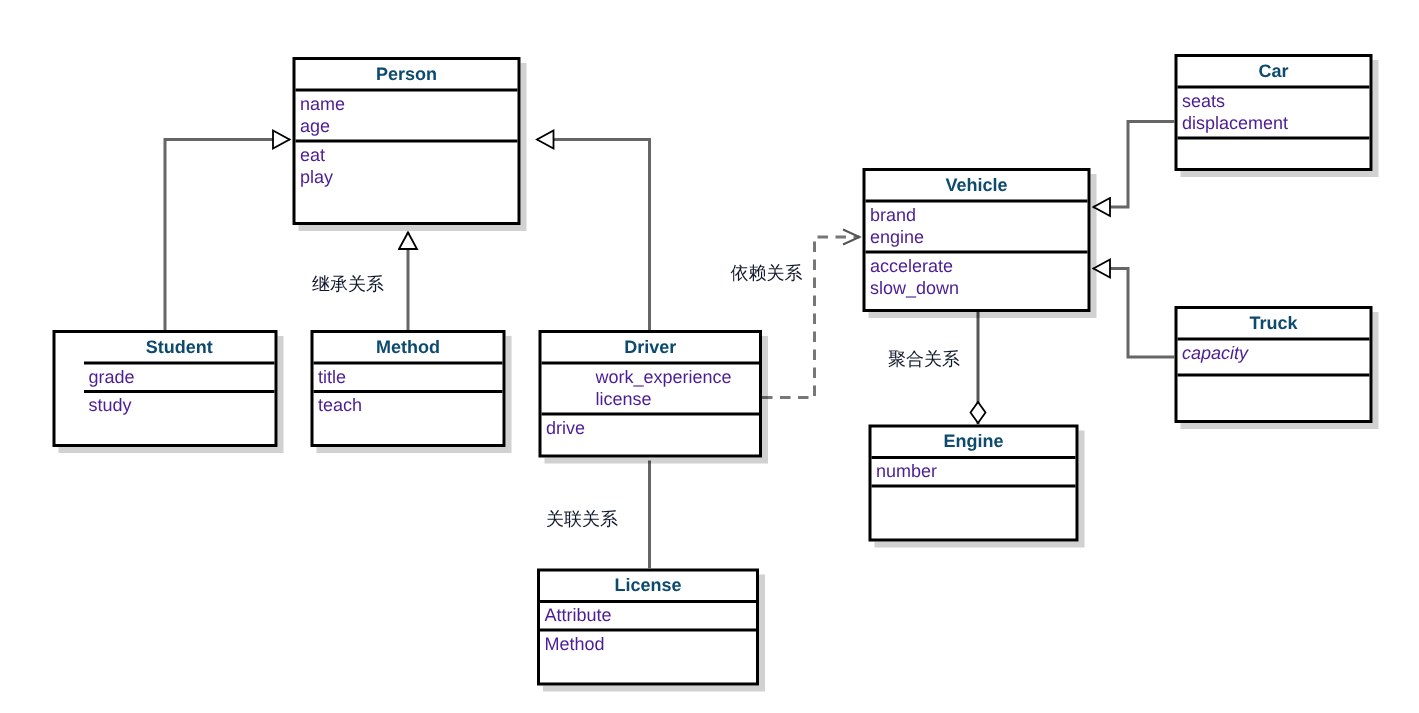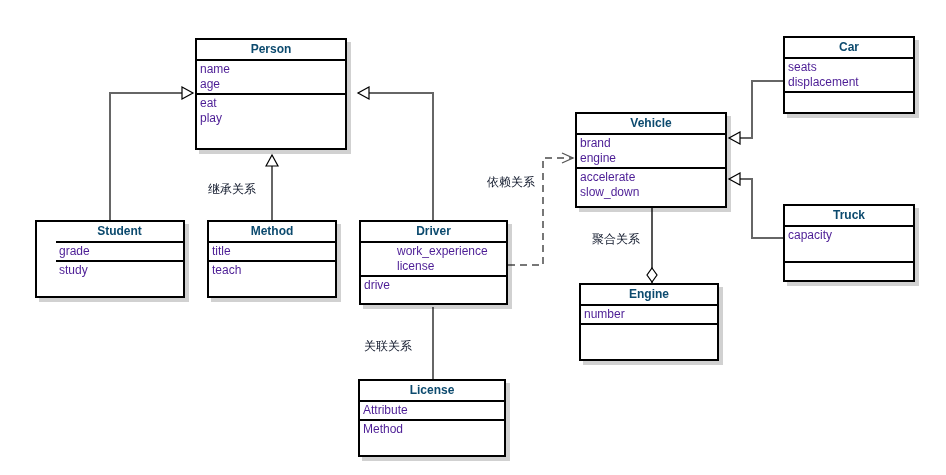--- a/index.html
+++ b/index.html
@@ -189,21 +189,21 @@
     <div class="uml-title">Car</div>
     <div class="uml-attrs" style="height:34px;">
       <div class="uml-row">seats</div>
       <div class="uml-row">displacement</div>
     </div>
     <div class="uml-ops"></div>
   </div>
 
   <div class="uml-class" style="left:783px; top:204px; width:132px; height:78px;">
     <div class="uml-title">Truck</div>
-    <div class="uml-attrs" style="height:36px;">
+    <div class="uml-attrs" style="height:24px;font-style:italic;">
       <div class="uml-row">capacity</div>
     </div>
     <div class="uml-ops"></div>
   </div>
 
   <div class="uml-class" style="left:579px; top:283px; width:140px; height:78px;">
     <div class="uml-title">Engine</div>
     <div class="uml-attrs" style="height:19px;">
       <div class="uml-row">number</div>
     </div>

